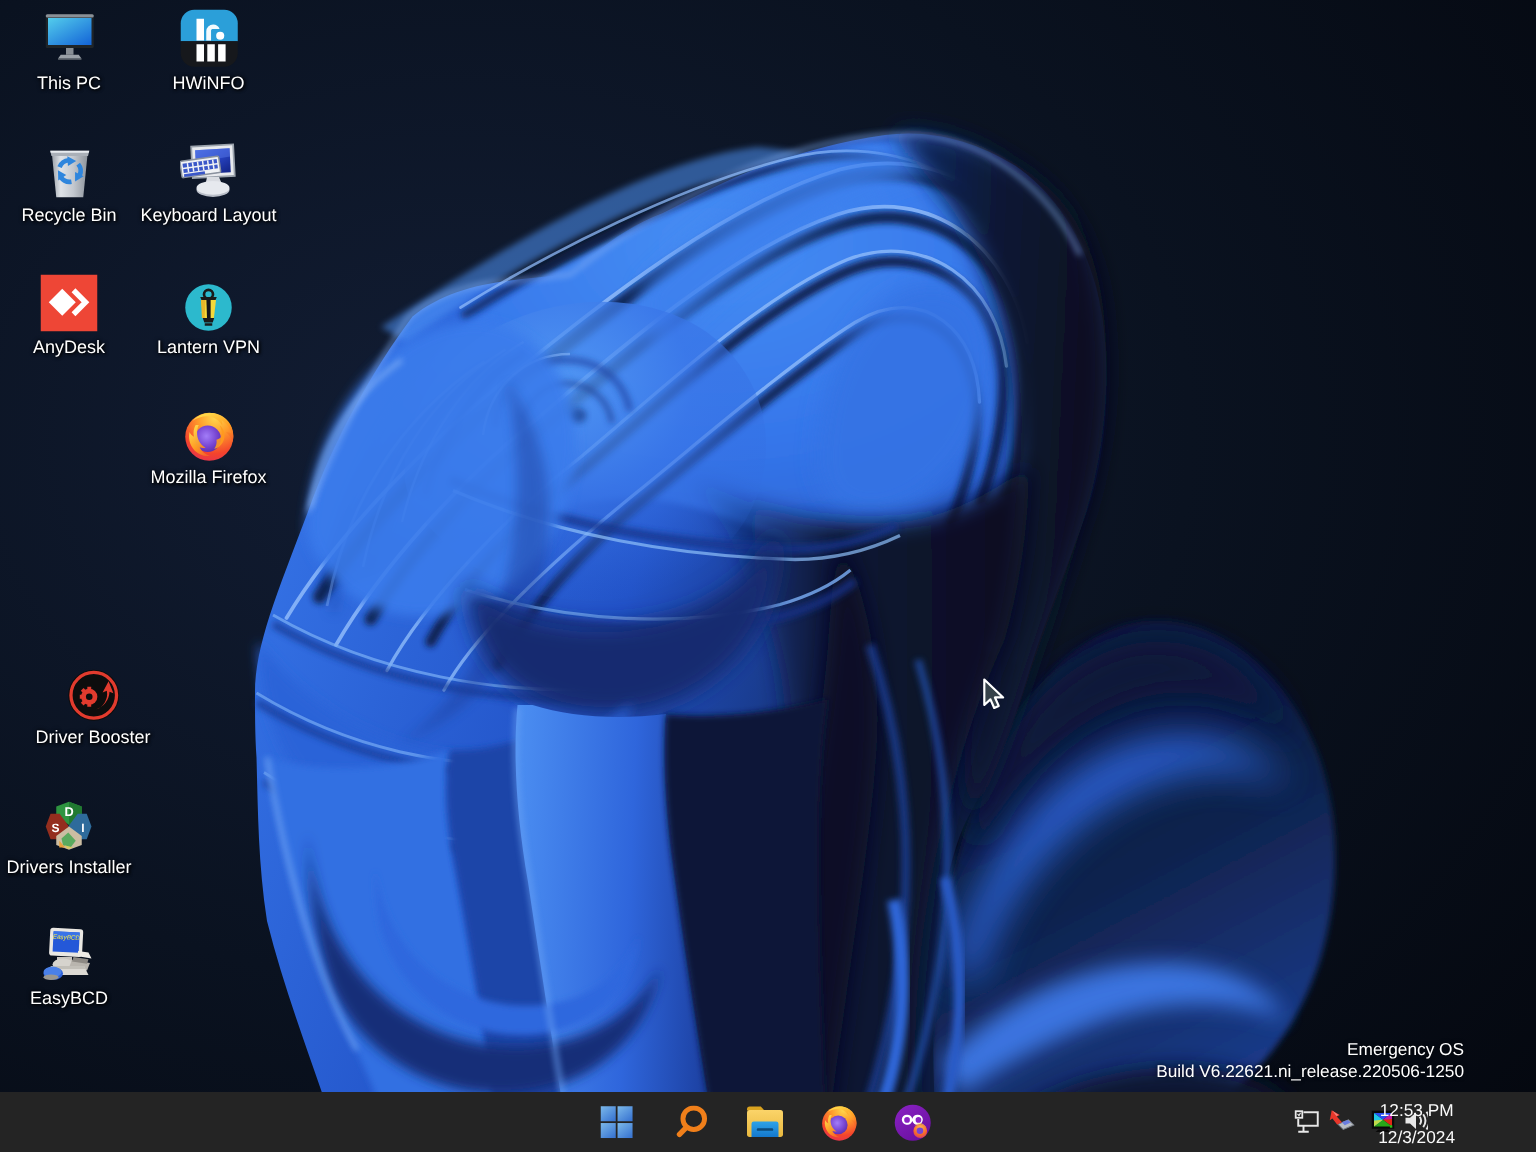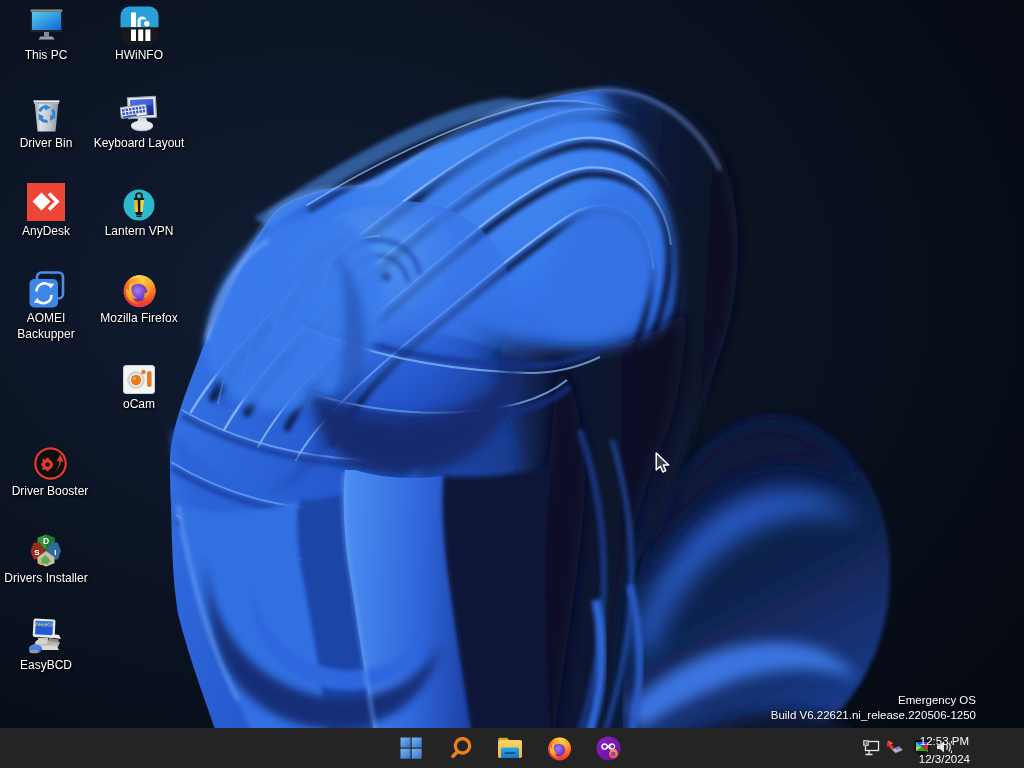--- a/index.html
+++ b/index.html
@@ -229,21 +229,21 @@
 <path d="M-6.8,-2.6 A7.2,7.2 0 0 1 -0.6,-7.2" stroke="#2f86dd" stroke-width="3.1" fill="none"></path>
 <path d="M-1.6,-9.8 L4.3,-6.6 L-1.2,-3.4 Z" fill="#2f86dd"></path>
 </g>
 <g transform="rotate(240)">
 <path d="M-6.8,-2.6 A7.2,7.2 0 0 1 -0.6,-7.2" stroke="#2f86dd" stroke-width="3.1" fill="none"></path>
 <path d="M-1.6,-9.8 L4.3,-6.6 L-1.2,-3.4 Z" fill="#2f86dd"></path>
 </g>
 </g>
 </svg>
       </div>
-      <div class="lb">Driver Bin</div>
+      <div class="lb">Recycle Bin</div>
     </div>
 <div class="cell" style="left:93px;top:91px;">
       <div class="ic">
         <svg width="38" height="38" viewBox="0 0 38 38">
 <defs>
             <linearGradient id="kbs" x1="0" y1="0" x2="0.8" y2="1">
               <stop offset="0" stop-color="#4c6fe4"></stop>
               <stop offset="0.5" stop-color="#2a47c8"></stop>
               <stop offset="1" stop-color="#16298f"></stop>
             </linearGradient>
@@ -293,35 +293,20 @@
 <circle cx="16" cy="7.2" r="3" fill="none" stroke="#1a1a1a" stroke-width="1.8"></circle>
 <path d="M10.5,9 h11 l-0.8,2 h-9.4 Z" fill="#1a1a1a"></path>
 <path d="M11,11 h10 l-1.4,12 h-7.2 Z" fill="#f5d93a"></path>
 <path d="M11,11 h3 l-0.6,12 h-1.8 Z" fill="#e8b82a"></path>
 <path d="M14.6,11 h2.8 l0,12 h-2.4 Z" fill="#16161a"></path>
 <path d="M12.2,23 h7.6 l-1,3 h-5.6 Z" fill="#1a1a1a"></path>
 <path d="M13.5,26.5 h5 v1.6 h-5 Z" fill="#1a1a1a"></path>
 </svg>
       </div>
       <div class="lb">Lantern VPN</div>
-    </div>
-<div class="cell" style="left:0px;top:266px;">
-      <div class="ic">
-        <svg width="37" height="37" viewBox="0 0 37 37">
-<rect x="9" y="1.5" width="26" height="26" rx="4.5" fill="none" stroke="#4a90ea" stroke-width="2.6"></rect>
-<rect x="1.5" y="8" width="28.5" height="28.5" rx="5" fill="#3e86e8"></rect>
-<g fill="none" stroke="#fff" stroke-width="2.6">
-<path d="M8.5,20.5 a8,8 0 0 1 13.4,-6"></path>
-<path d="M23.5,24 a8,8 0 0 1 -13.4,6"></path>
-</g>
-<path d="M20.2,12.2 l6,0.8 l-3.8,4.6 Z" fill="#fff"></path>
-<path d="M11.8,32.2 l-6,-0.8 l3.8,-4.6 Z" fill="#fff"></path>
-</svg>
-      </div>
-      <div class="lb">AOMEI Backupper</div>
     </div>
 <div class="cell" style="left:93px;top:266px;">
       <div class="ic">
         <svg width="35" height="35" viewBox="0 0 35 35">
 <defs>
 <radialGradient id="ffo" cx="0.62" cy="0.1" r="1.15">
               <stop offset="0" stop-color="#ffd84e"></stop>
               <stop offset="0.3" stop-color="#ff9d2b"></stop>
               <stop offset="0.65" stop-color="#f4442c"></stop>
               <stop offset="1" stop-color="#d9226e"></stop>
@@ -339,35 +324,21 @@
 </defs>
 <circle cx="17.5" cy="18.2" r="16" fill="url(#ffo)"></circle>
 <circle cx="16.5" cy="19.5" r="8.8" fill="url(#ffp)"></circle>
 <path d="M6.5,7.5 C9.5,4 14.5,2 19.5,2.4 C27.5,3 33.5,9.5 33.6,17.5 C33.6,19 33.4,20.5 33,21.9 C32.2,18.9 30.6,16.5 28.6,15.2 C30,14.9 31.2,15.2 32.2,15.9 C31.3,12.1 28.9,8.9 25.6,7.1 C26.1,8.3 26.3,9.5 26.1,10.7 C24.4,7.5 21.2,5.2 17.4,4.7 C13.8,4.2 10.1,5.3 6.5,7.5 Z" fill="url(#fft)"></path>
 <path d="M24.5,10.5 C26.8,12.5 28,15.5 27.6,18.6 C27.1,22.3 24.4,25.3 20.8,26.3 C22.1,24.6 22.7,22.4 22.3,20.2 C24.2,19.9 25.6,18.6 26.2,16.9 C25.9,14.5 25.3,12.3 24.5,10.5 Z" fill="#ff9a1e" opacity="0.9"></path>
 <path d="M8.3,10.5 C7.1,12.8 6.7,15.5 7.3,18.1 C5.9,17.5 4.9,16.4 4.4,15 C3.5,18.9 4.3,23.1 6.9,26.3 C9.6,29.7 13.8,31.4 18,31 C14.9,30.1 12.4,28 11.1,25.2 C12.4,25.7 13.8,25.8 15.1,25.5 C11.4,23.4 9.2,19.4 9.4,15.1 C9.5,13.5 9.8,11.9 10.5,10.4 C9.8,10.3 9,10.3 8.3,10.5 Z" fill="url(#fft)" opacity="0.95"></path>
 </svg>
       </div>
       <div class="lb">Mozilla Firefox</div>
     </div>
-<div class="cell" style="left:93px;top:352px;">
-      <div class="ic">
-        <svg width="32" height="29" viewBox="0 0 32 29">
-<rect x="0.5" y="0.5" width="31" height="28" rx="2.5" fill="#f3f4f5"></rect>
-<rect x="0.5" y="0.5" width="31" height="28" rx="2.5" fill="none" stroke="#d0d2d5" stroke-width="1"></rect>
-<circle cx="13" cy="15" r="7.6" fill="none" stroke="#d4d4d4" stroke-width="2.6"></circle>
-<circle cx="13" cy="15" r="5.2" fill="#e87a1e"></circle>
-<circle cx="11.4" cy="13.4" r="1.6" fill="#f4a45c"></circle>
-<circle cx="20.4" cy="7" r="2.2" fill="#e87a1e"></circle>
-<rect x="24" y="6" width="4.6" height="16" rx="2.2" fill="#e87a1e"></rect>
-</svg>
-      </div>
-      <div class="lb">oCam</div>
-    </div>
-<div class="cell" style="left:4px;top:439px;text-align:center;">
+<div class="cell" style="left:16px;top:439px;text-align:center;">
       <div class="ic">
         <svg width="35" height="35" viewBox="0 0 35 35">
 <circle cx="17.5" cy="17.5" r="17" fill="#0d0d0d"></circle>
 <circle cx="17.5" cy="17.5" r="15.2" fill="none" stroke="#e23b2e" stroke-width="2.2"></circle>
 <g fill="#e23b2e">
 <circle cx="14.5" cy="18.5" r="5.4"></circle>
 <g stroke="#e23b2e" stroke-width="2.6">
 <line x1="14.5" y1="11.8" x2="14.5" y2="14"></line>
 <line x1="14.5" y1="23" x2="14.5" y2="25.2"></line>
 <line x1="8.2" y1="18.5" x2="10.8" y2="18.5"></line>

